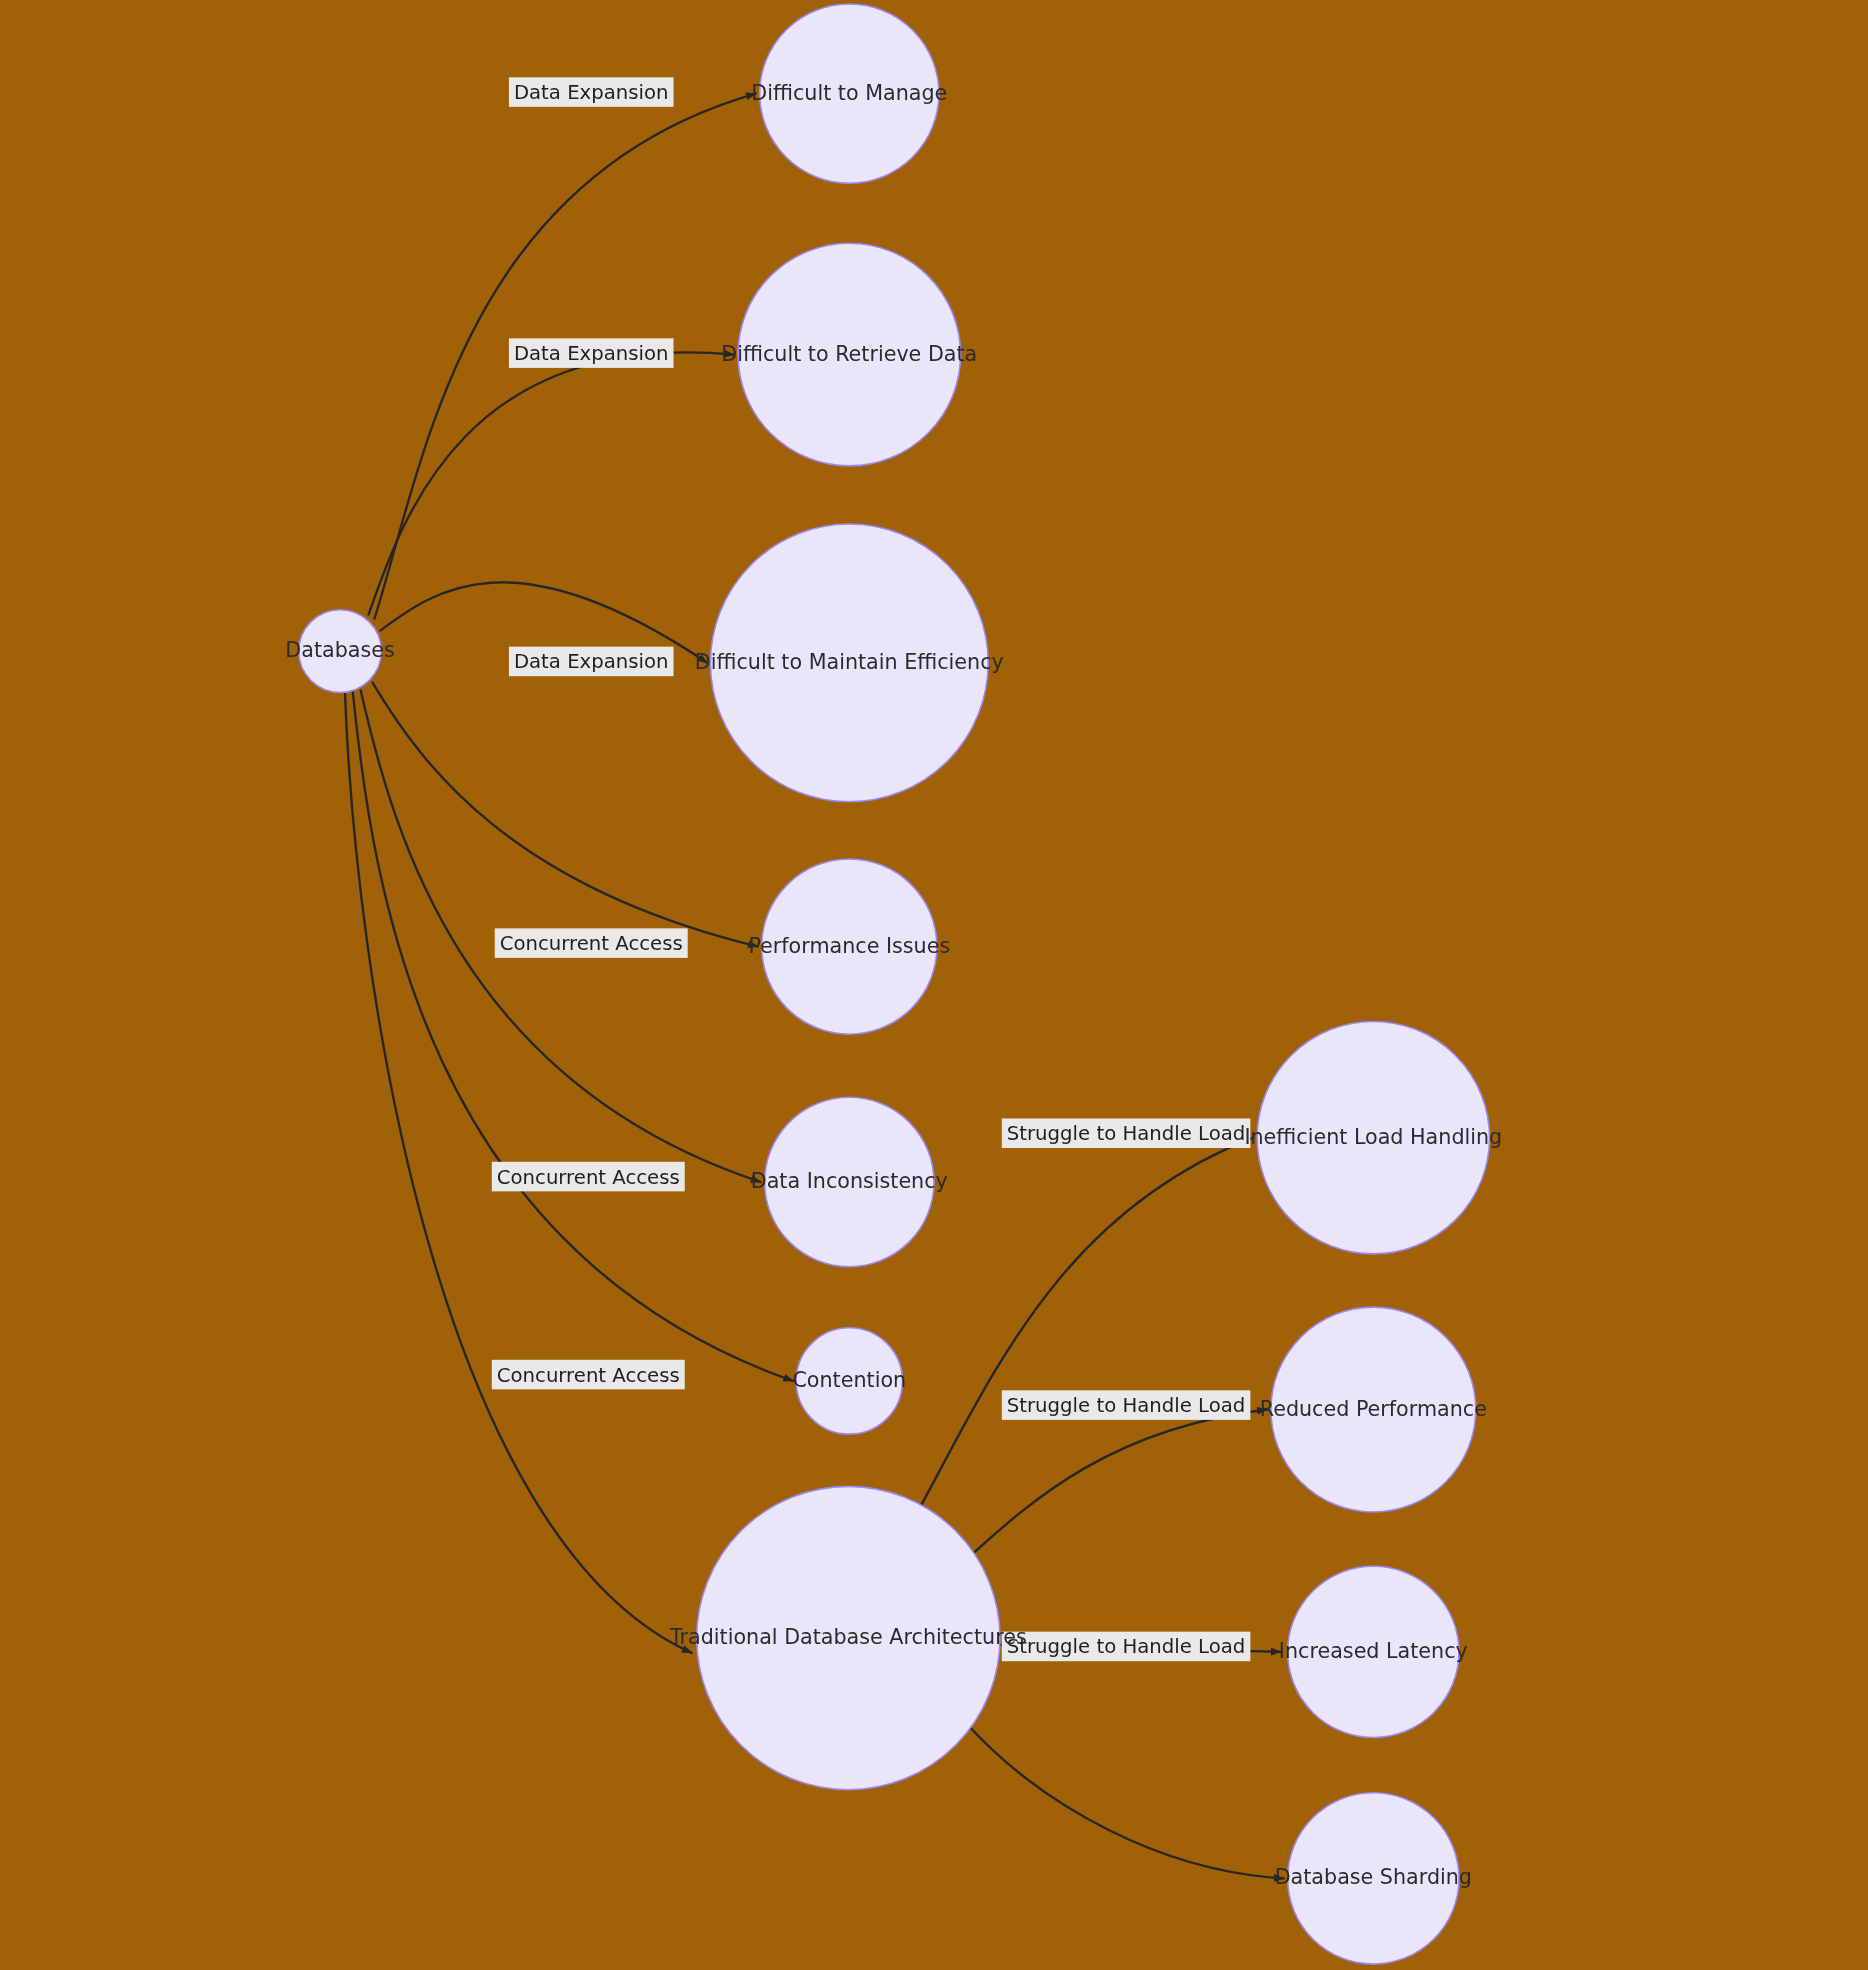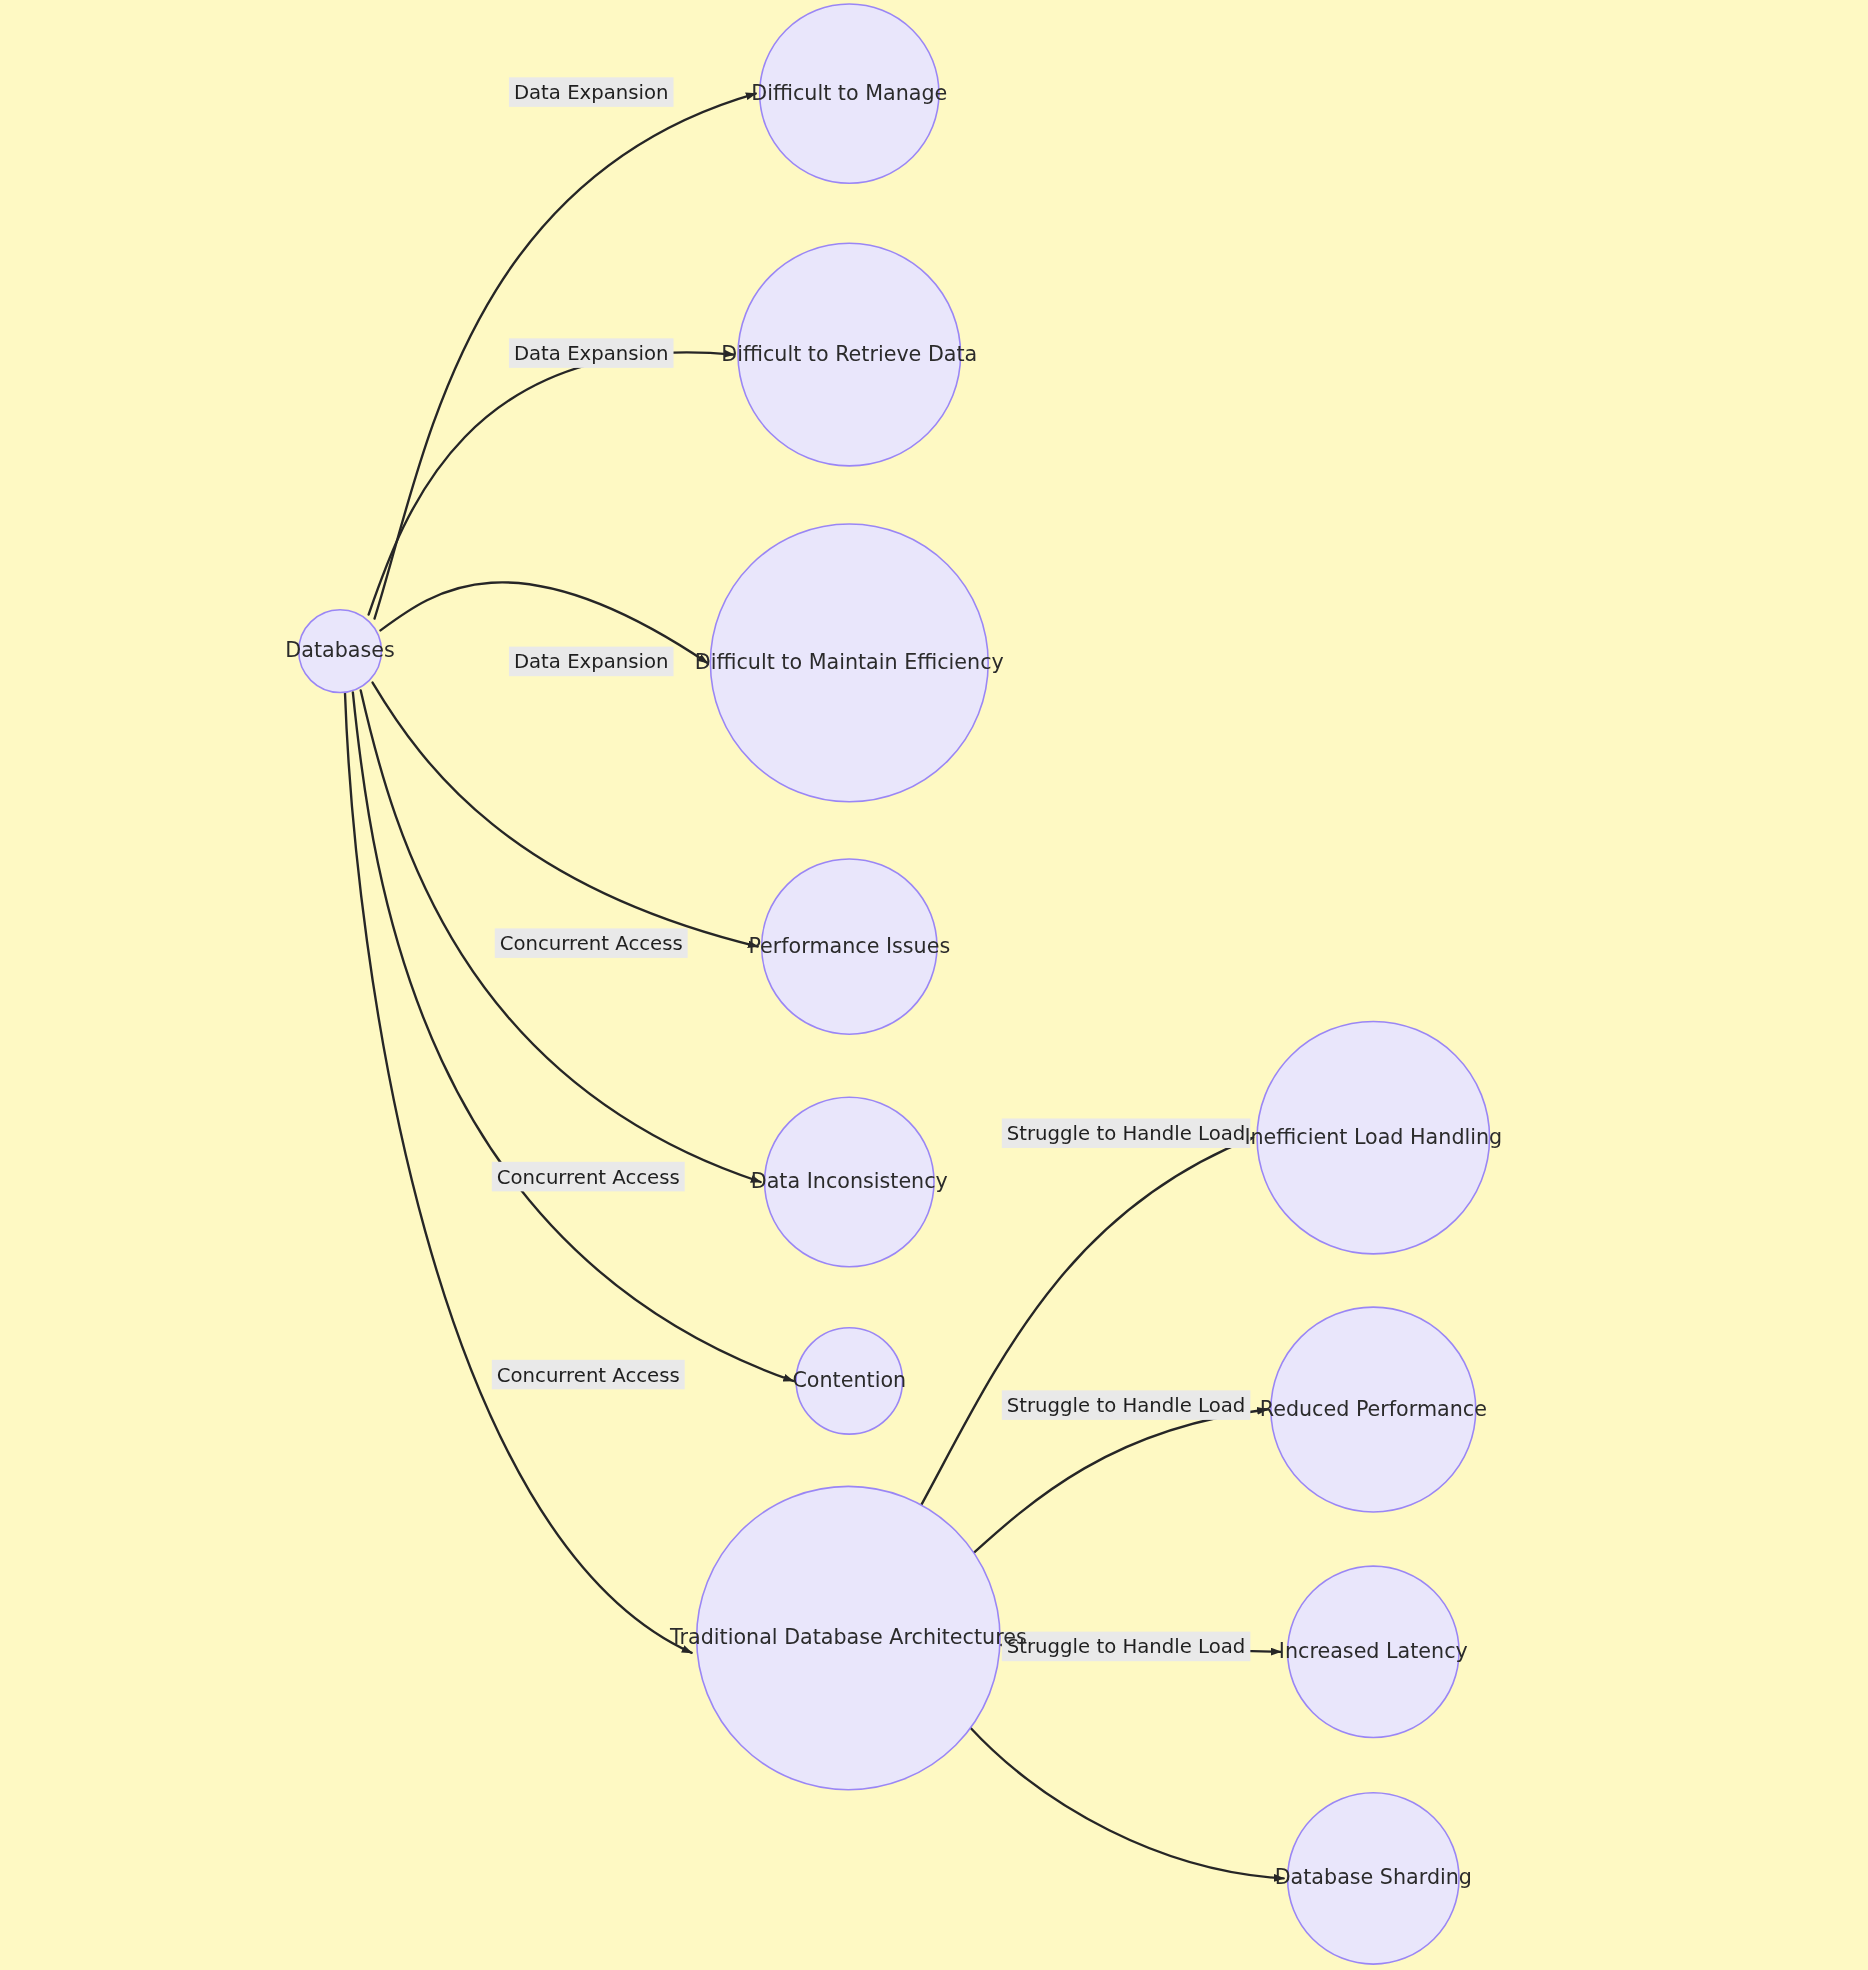--- a/index.html
+++ b/index.html
@@ -11,21 +11,21 @@
   body {
     width: 1869px;
     height: 1970px;
     overflow: hidden;
     font-family: "DejaVu Sans", "Liberation Sans", sans-serif;
   }
   #diagram-root {
     position: relative;
     width: 1869px;
     height: 1970px;
-    background: #fef9c3;
+    background: #a16207;
     text-decoration: underline;
   }
   svg#graph {
     display: block;
     width: 1869px;
     height: 1970px;
   }
   .node-circle {
     fill: #e9e6fb;
     stroke: #9a86f5;

